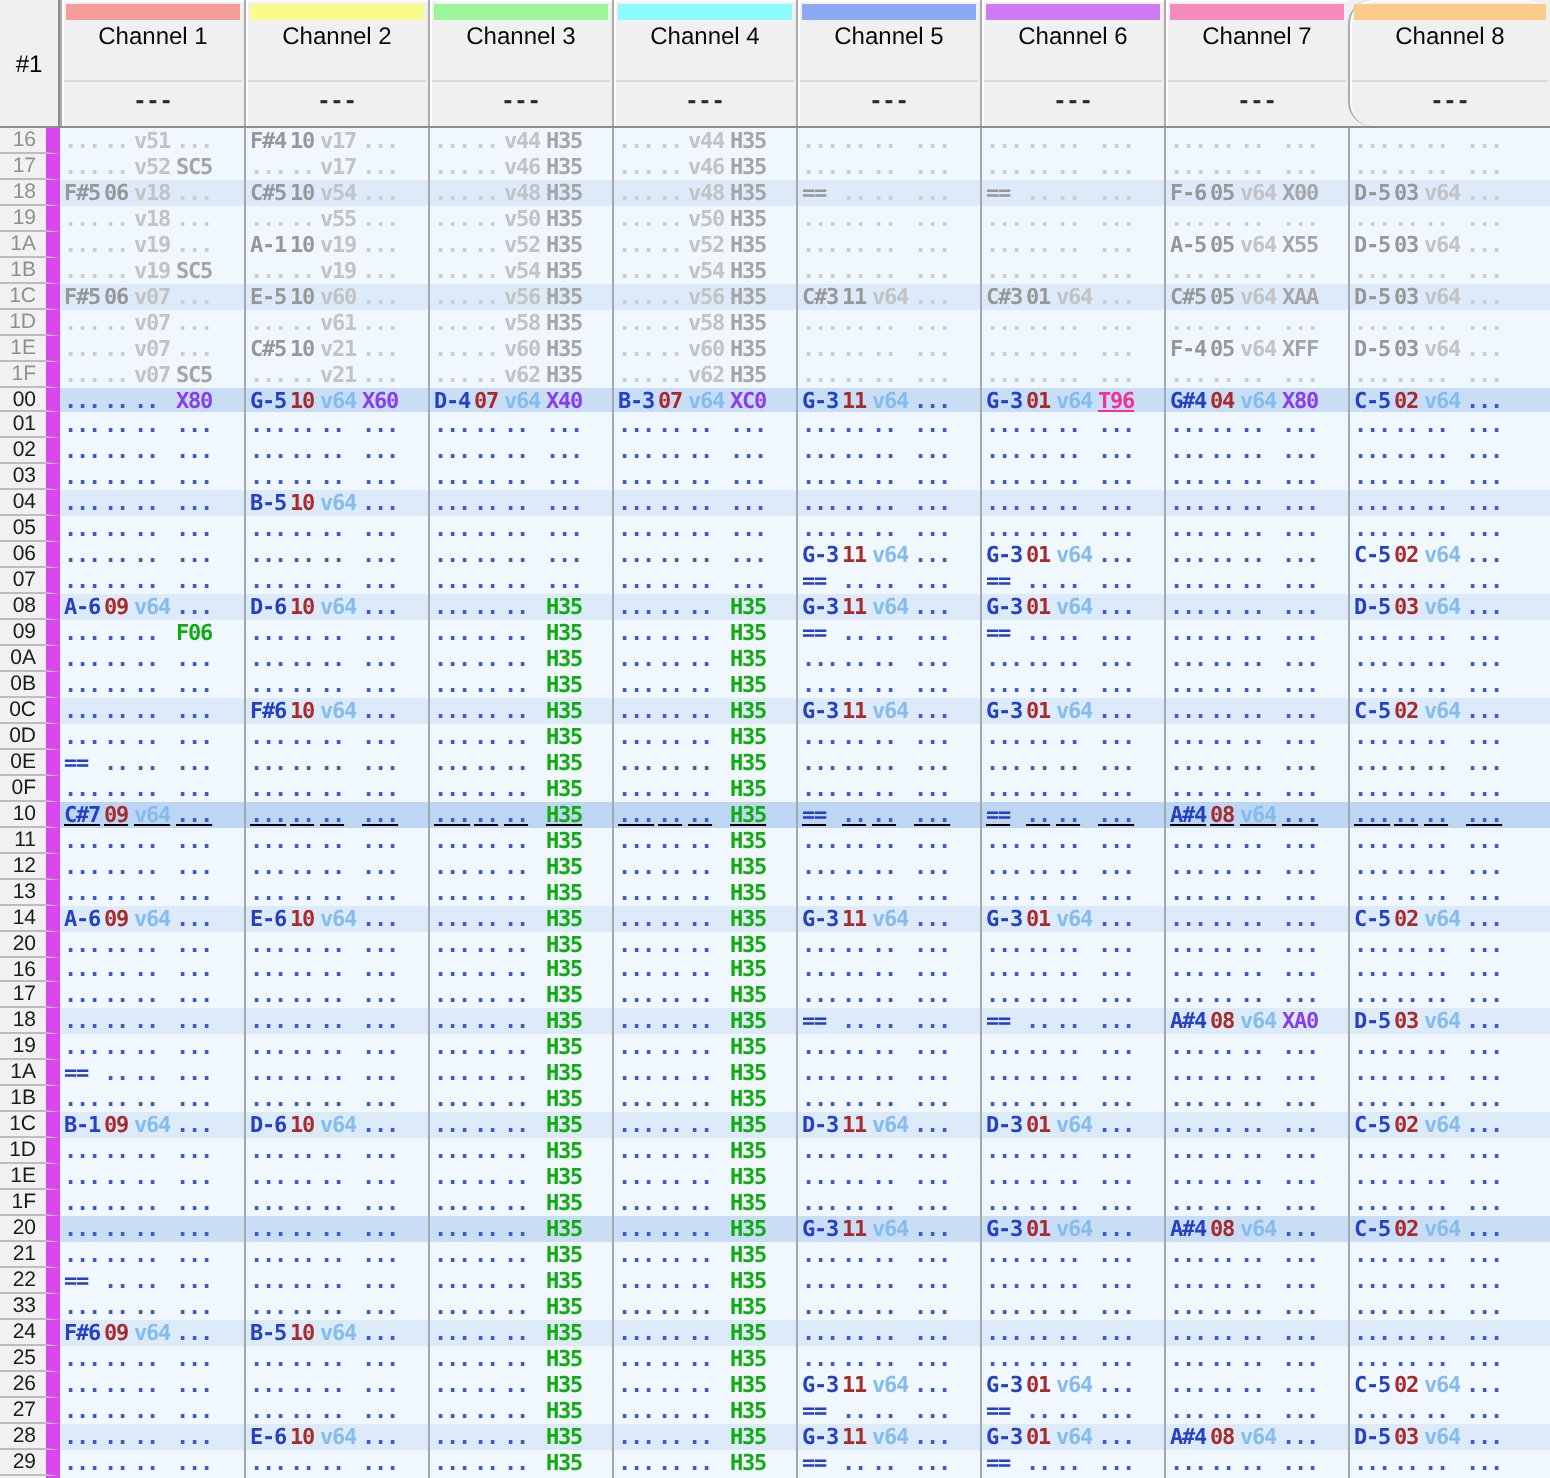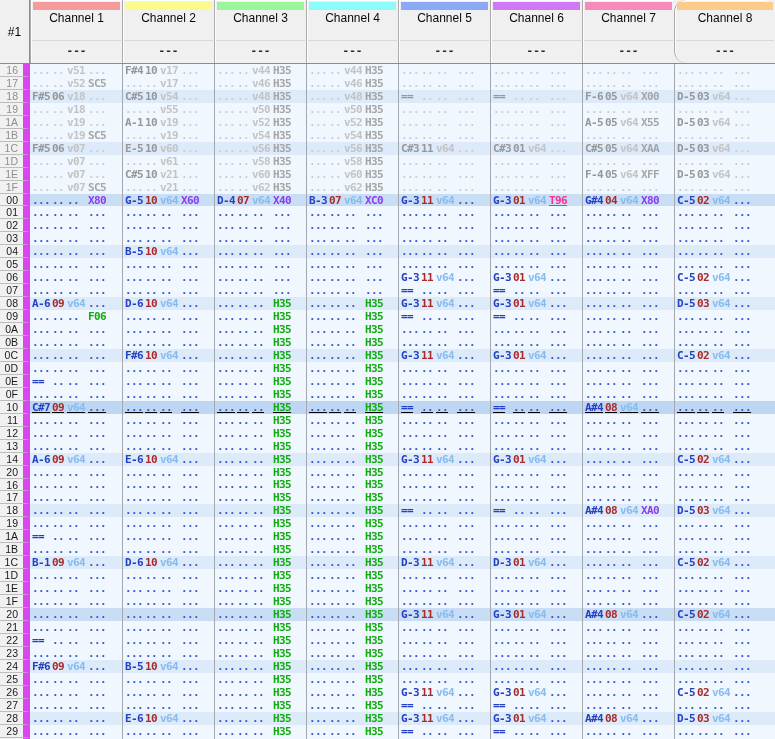--- a/index.html
+++ b/index.html
@@ -2393,21 +2393,21 @@
           <span class="f dots">...</span>
         </div>
         <div class="cell last">
           <span class="n dots">...</span>
           <span class="i dots">..</span>
           <span class="v dots">..</span>
           <span class="f dots">...</span>
         </div>
       </div>
       <div class="row r-n">
-        <div class="rowlabel">23</div>
+        <div class="rowlabel">33</div>
         <div class="cell">
           <span class="n dots">...</span>
           <span class="i dots">..</span>
           <span class="v dots">..</span>
           <span class="f dots">...</span>
         </div>
         <div class="cell">
           <span class="n dots">...</span>
           <span class="i dots">..</span>
           <span class="v dots">..</span>

